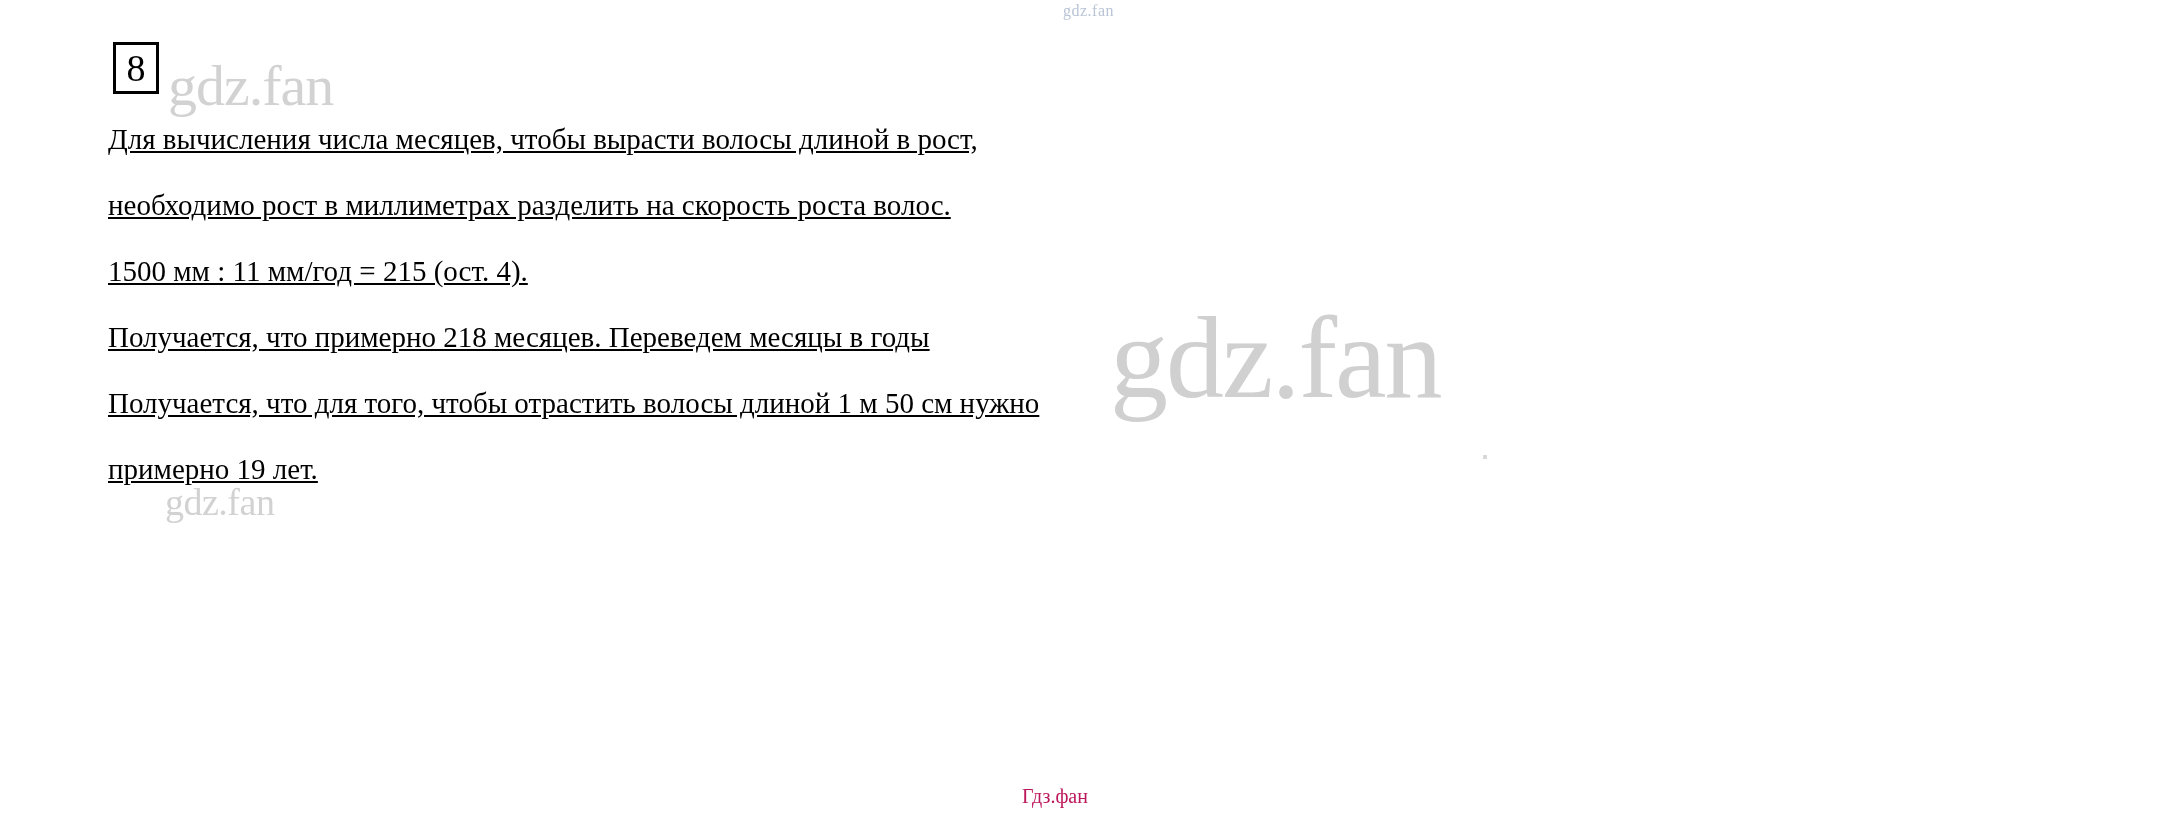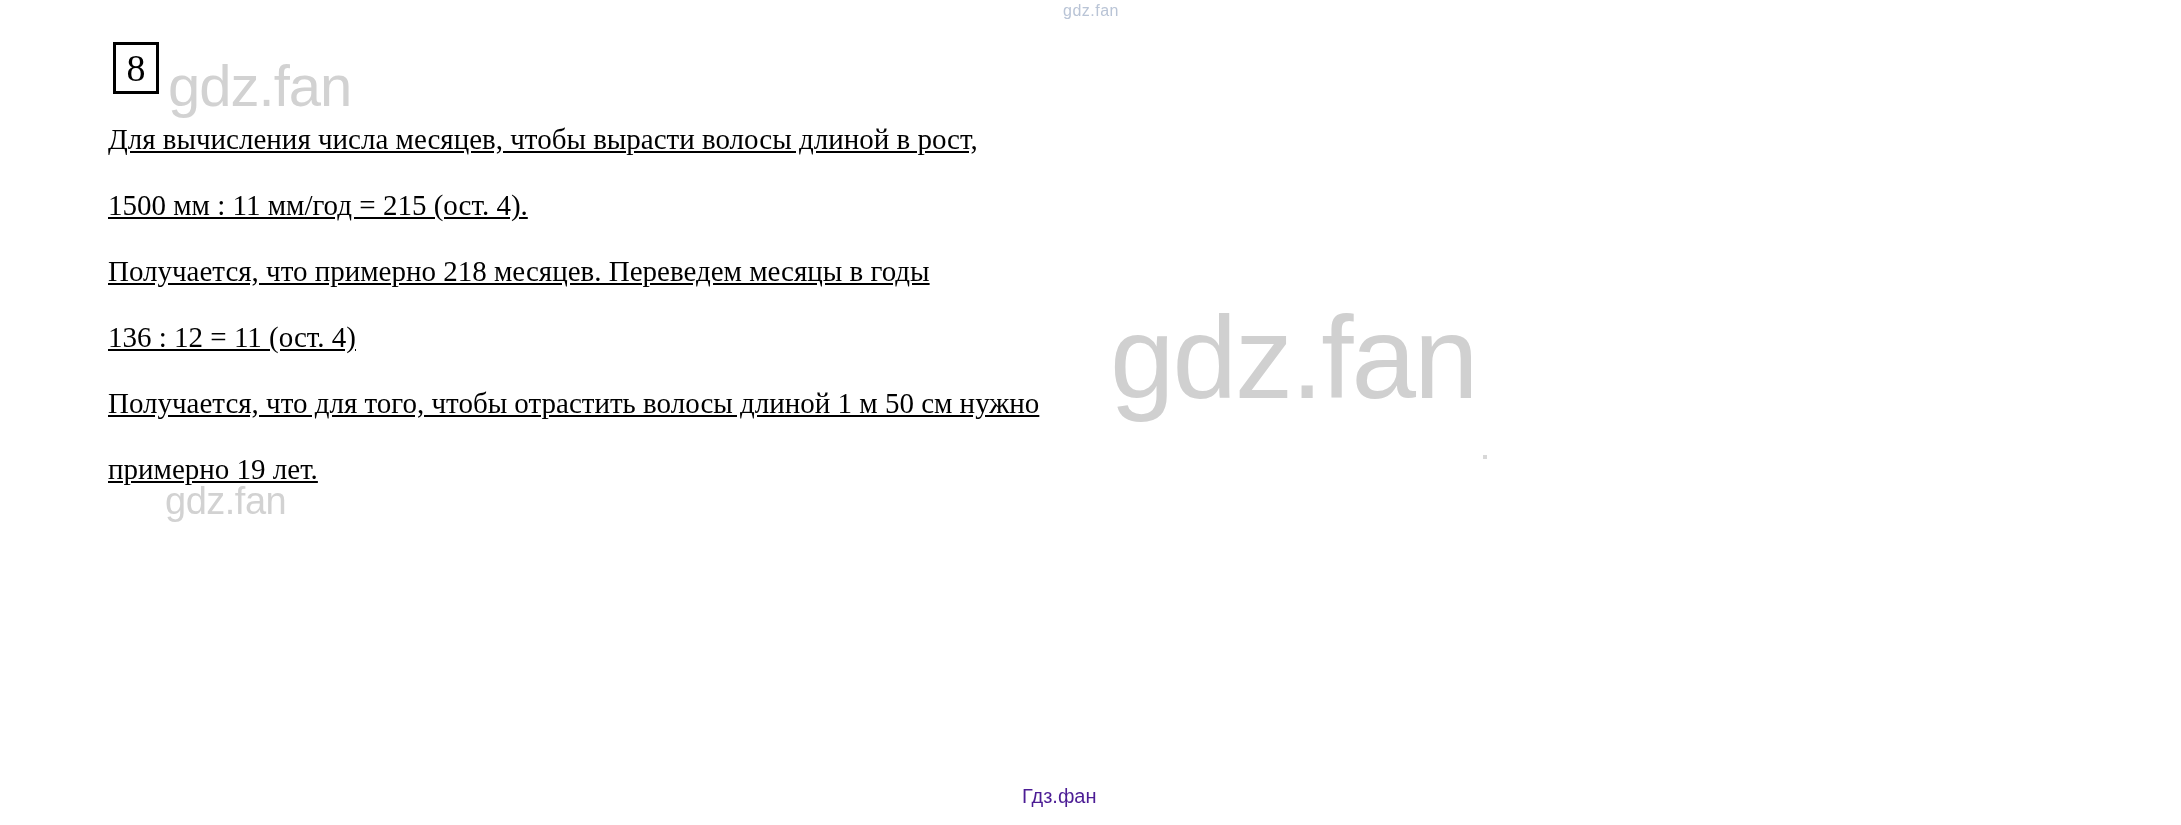--- a/index.html
+++ b/index.html
@@ -13,21 +13,21 @@
     position: relative;
     overflow: hidden;
     font-family: "Liberation Serif", serif;
     color: #000000;
   }
 
   
   .wm {
     position: absolute;
     color: #c9c9c9;
-    font-family: Liberation Sans, sans-serif;
+    font-family: Liberation Serif, serif;
     user-select: none;
     pointer-events: none;
     white-space: nowrap;
   }
   .wm-top {
     top: 2px;
     left: 1063px;
     font-size: 16px;
     color: #b9c4d6;
     letter-spacing: 0.5px;
@@ -51,21 +51,21 @@
     top: 480px;
     left: 165px;
     font-size: 38px;
     color: #d2d2d2;
     letter-spacing: -0.5px;
   }
   .wm-bottom {
     top: 785px;
     left: 1022px;
     font-size: 20px;
-    color: #4c1d95;
+    color: #be185d;
   }
   .wm-dot {
     position: absolute;
     top: 455px;
     left: 1483px;
     width: 4px;
     height: 4px;
     background: #d8d8d8;
   }
 
@@ -105,23 +105,23 @@
 <body>
 
 <div class="wm wm-top">gdz.fan</div>
 
 <div class="task-number">8</div>
 
 <div class="wm wm-title">gdz.fan</div>
 
 <div class="solution">
   <div class="line">Для вычисления числа месяцев, чтобы вырасти волосы длиной в рост,</div>
+  <div class="line">необходимо рост в миллиметрах разделить на скорость роста волос.</div>
   <div class="line">1500 мм : 11 мм/год = 215 (ост. 4).</div>
   <div class="line">Получается, что примерно 218 месяцев. Переведем месяцы в годы</div>
-  <div class="line">136 : 12 = 11 (ост. 4)</div>
   <div class="line">Получается, что для того, чтобы отрастить волосы длиной 1 м 50 см нужно</div>
   <div class="line">примерно 19 лет.</div>
 </div>
 
 <div class="wm wm-big">gdz.fan</div>
 <div class="wm wm-mid">gdz.fan</div>
 <div class="wm-dot"></div>
 
 <div class="wm wm-bottom">Гдз.фан</div>
 

